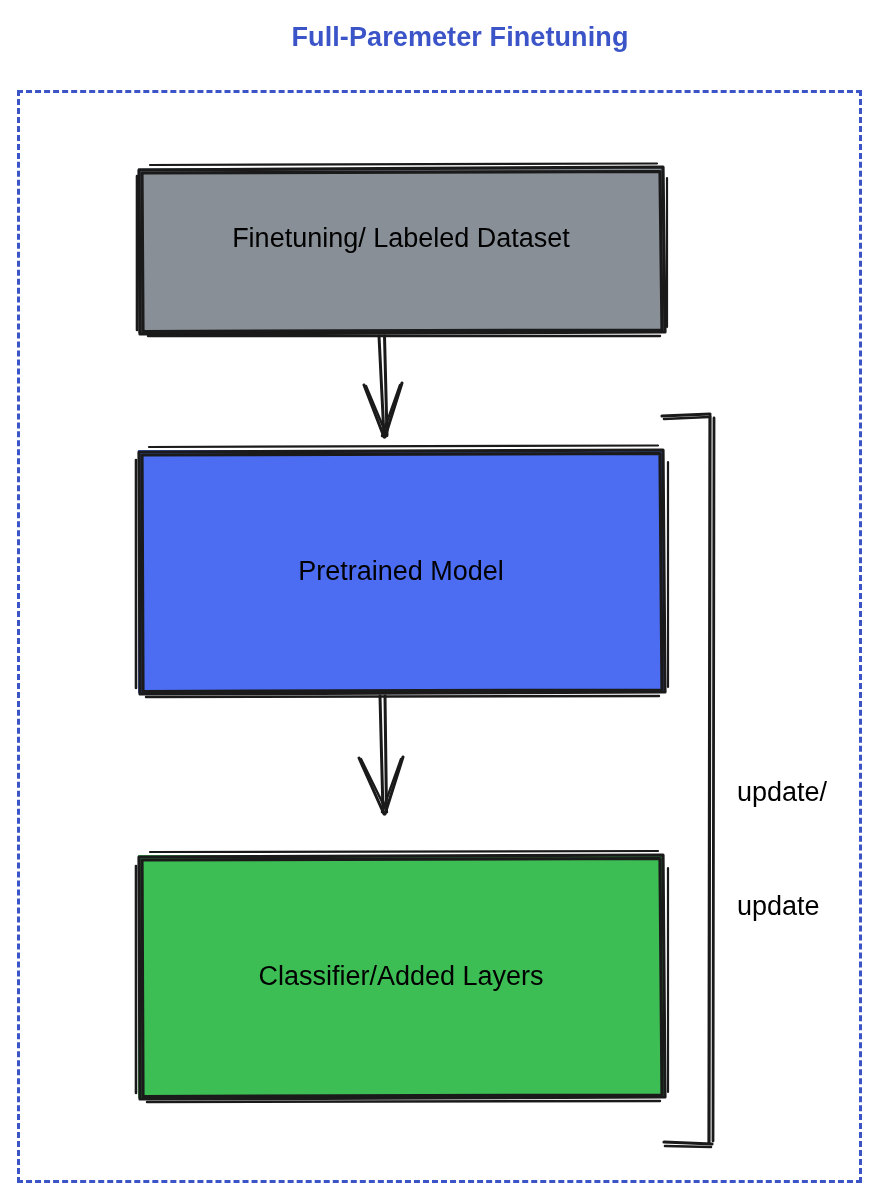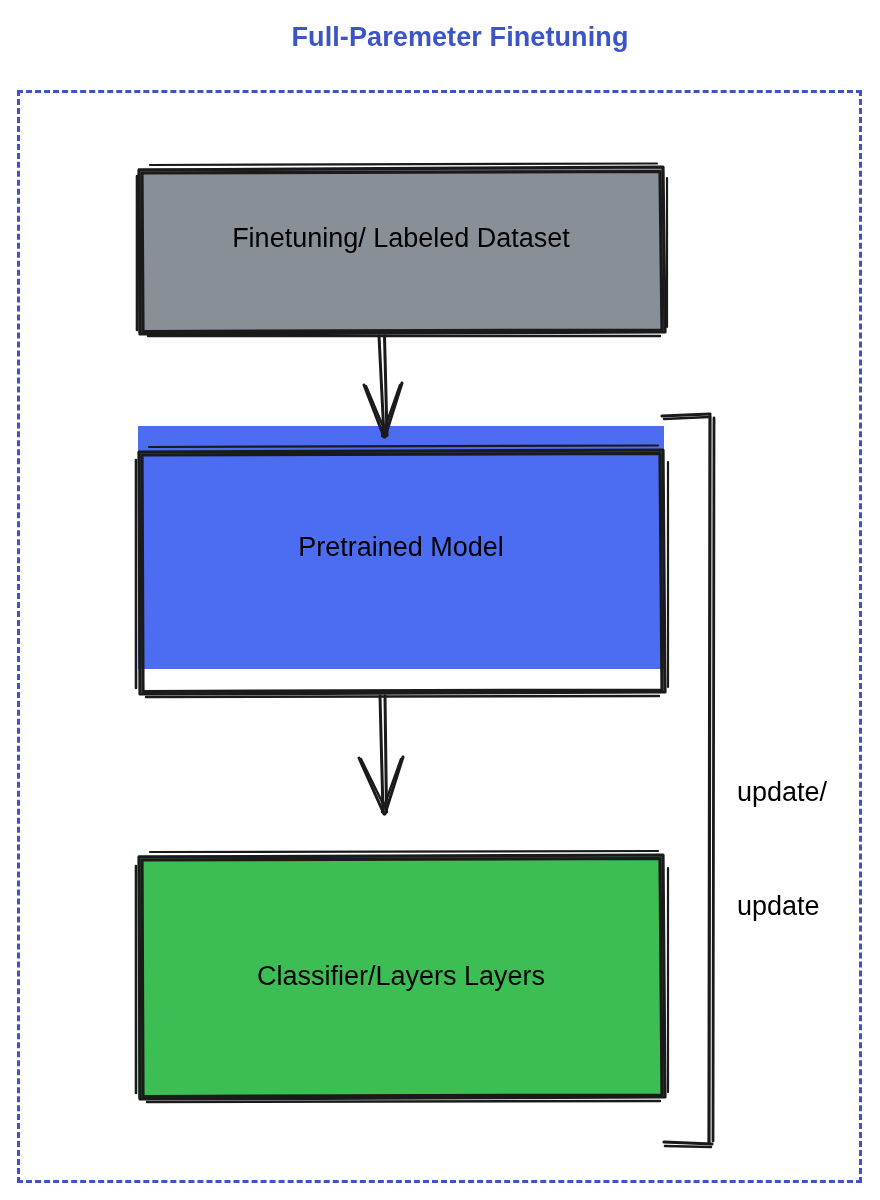--- a/index.html
+++ b/index.html
@@ -84,21 +84,21 @@
     line-height: 1.15;
     white-space: nowrap;
   }
 
   #node-dataset {
     left: 138px; top: 168px; width: 526px; height: 165px;
   }
   #node-dataset .node-label { transform: translateY(-12px); }
 
   #node-pretrained {
-    left: 138px; top: 426px; width: 526px; height: 243px;
+    left: 138px; top: 450px; width: 526px; height: 243px;
   }
 
   #node-classifier {
     left: 138px; top: 855px; width: 526px; height: 243px;
   }
 
   
   #loop-label {
     position: absolute;
     left: 737px;
@@ -126,21 +126,21 @@
     <div class="node-label">Finetuning/ Labeled Dataset</div>
   </div>
 
   <div class="node-box" id="node-pretrained">
     <div class="node-fill" style="background:#4c6df2;"></div>
     <div class="node-label">Pretrained Model</div>
   </div>
 
   <div class="node-box" id="node-classifier">
     <div class="node-fill" style="background:#3dbe54;"></div>
-    <div class="node-label">Classifier/Layers Layers</div>
+    <div class="node-label">Classifier/Added Layers</div>
   </div>
 
   <svg id="sketch-layer" viewBox="0 0 880 1200" xmlns="http://www.w3.org/2000/svg">
 
     <g fill="none" stroke="#1a1a1a" stroke-width="3.2" stroke-linecap="round" stroke-linejoin="round">
       <path d="M139 170 L663 167 L665 332 L140 334 L139 170"></path>
       <path d="M142 173 L660 171.5 L662 330 L143 331.5 L142 173"></path>
       <path d="M137 176 L137 330" stroke-width="2.6"></path>
       <path d="M148 336 L660 336" stroke-width="2.4"></path>
       <path d="M150 165 L657 163.5" stroke-width="2.2"></path>

